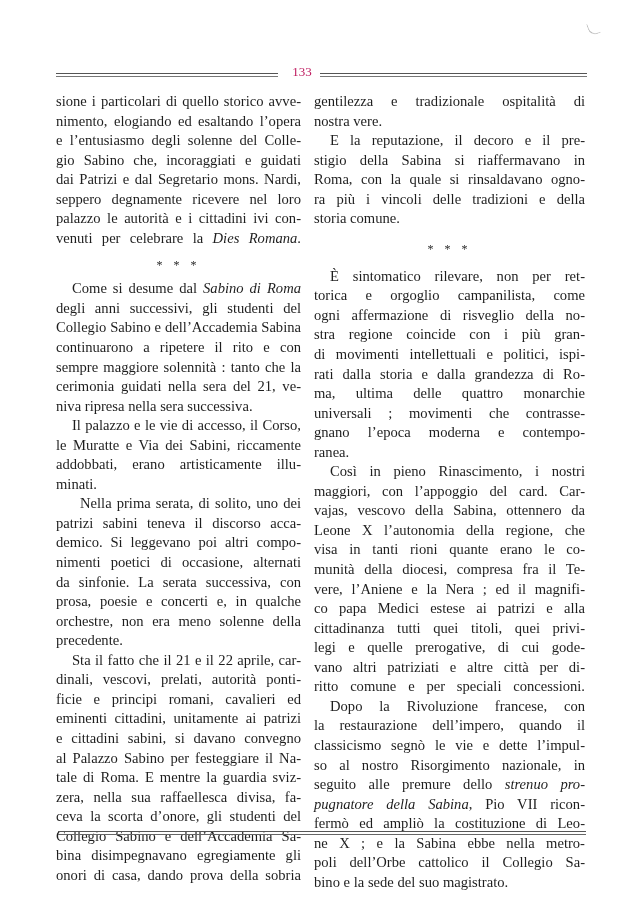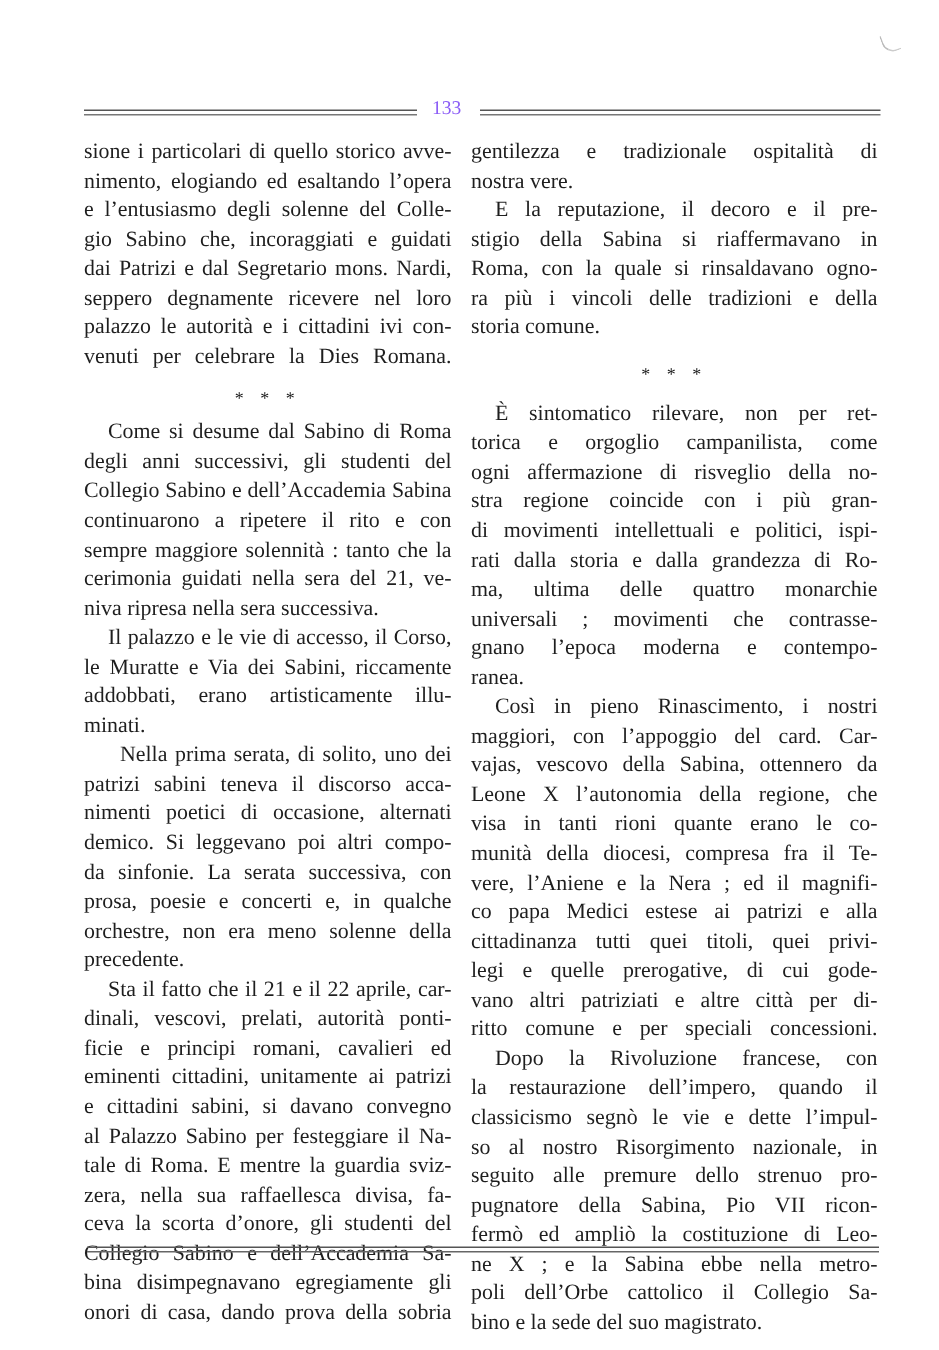--- a/index.html
+++ b/index.html
@@ -5,29 +5,29 @@
   html, body { margin: 0; padding: 0; }
   body {
     width: 626px; height: 900px; background: #ffffff; position: relative; overflow: hidden;
     font-family: "Liberation Serif", "DejaVu Serif", serif; color: #1e1e1e;
   }
   .header { position: absolute; top: 67px; left: 56px; width: 531px; height: 14px; }
   .rule { position: absolute; top: 6px; height: 0; border-top: 1px solid #555; }
   .rule::after { content: ""; position: absolute; left: 0; right: 0; top: 2px; border-top: 1px solid #777; }
   .rule-left { left: 0; width: 222px; }
   .rule-right { left: 264px; width: 267px; }
-  .page-num { position: absolute; left: 232px; top: -3px; width: 28px; text-align: left; font-size: 13px; color: #8b5cf6; }
+  .page-num { position: absolute; left: 232px; top: -3px; width: 28px; text-align: center; font-size: 13px; color: #be185d; }
   .col { position: absolute; top: 92px; font-size: 14.6px; line-height: 19.55px; }
   .col-left { left: 56px; width: 245px; }
   .col-right { left: 314px; width: 271px; }
   .line { display: block; text-align: justify; text-align-last: justify; white-space: nowrap; height: 19.55px; }
   .line.last { text-align-last: left; }
   .line.indent { padding-left: 16px; }
   .stars { display: block; text-align: center; height: 31px; line-height: 34px; font-size: 12px; letter-spacing: 4px; }
-  .it { }
+  .it { font-style: italic; }
   .footer-rule { position: absolute; top: 831px; left: 58px; width: 528px; border-top: 1px solid #555; }
   .footer-rule::after { content: ""; position: absolute; left: 0; right: 0; top: 2px; border-top: 1px solid #666; }
   .corner-mark { position: absolute; top: 22px; left: 588px; width: 10px; height: 12px; border-left: 1px solid #bbb; border-bottom: 1px solid #ccc; border-radius: 0 0 0 8px; transform: rotate(-20deg); }
 </style>
 </head>
 <body>
 
 <div class="corner-mark"></div>
 
 <div class="header">
@@ -59,22 +59,22 @@
   </div>
   <div>
     <span class="line indent">Il palazzo e le vie di accesso, il Corso,</span>
     <span class="line">le Muratte e Via dei Sabini, riccamente</span>
     <span class="line">addobbati, erano artisticamente illu-</span>
     <span class="line last">minati.</span>
   </div>
   <div>
     <span class="line indent" style="padding-left:24px">Nella prima serata, di solito, uno dei</span>
     <span class="line">patrizi sabini teneva il discorso acca-</span>
+    <span class="line">demico. Si leggevano poi altri compo-</span>
     <span class="line">nimenti poetici di occasione, alternati</span>
-    <span class="line">demico. Si leggevano poi altri compo-</span>
     <span class="line">da sinfonie. La serata successiva, con</span>
     <span class="line">prosa, poesie e concerti e, in qualche</span>
     <span class="line">orchestre, non era meno solenne della</span>
     <span class="line last">precedente.</span>
   </div>
   <div>
     <span class="line indent">Sta il fatto che il 21 e il 22 aprile, car-</span>
     <span class="line">dinali, vescovi, prelati, autorità ponti-</span>
     <span class="line">ficie e principi romani, cavalieri ed</span>
     <span class="line">eminenti cittadini, unitamente ai patrizi</span>

